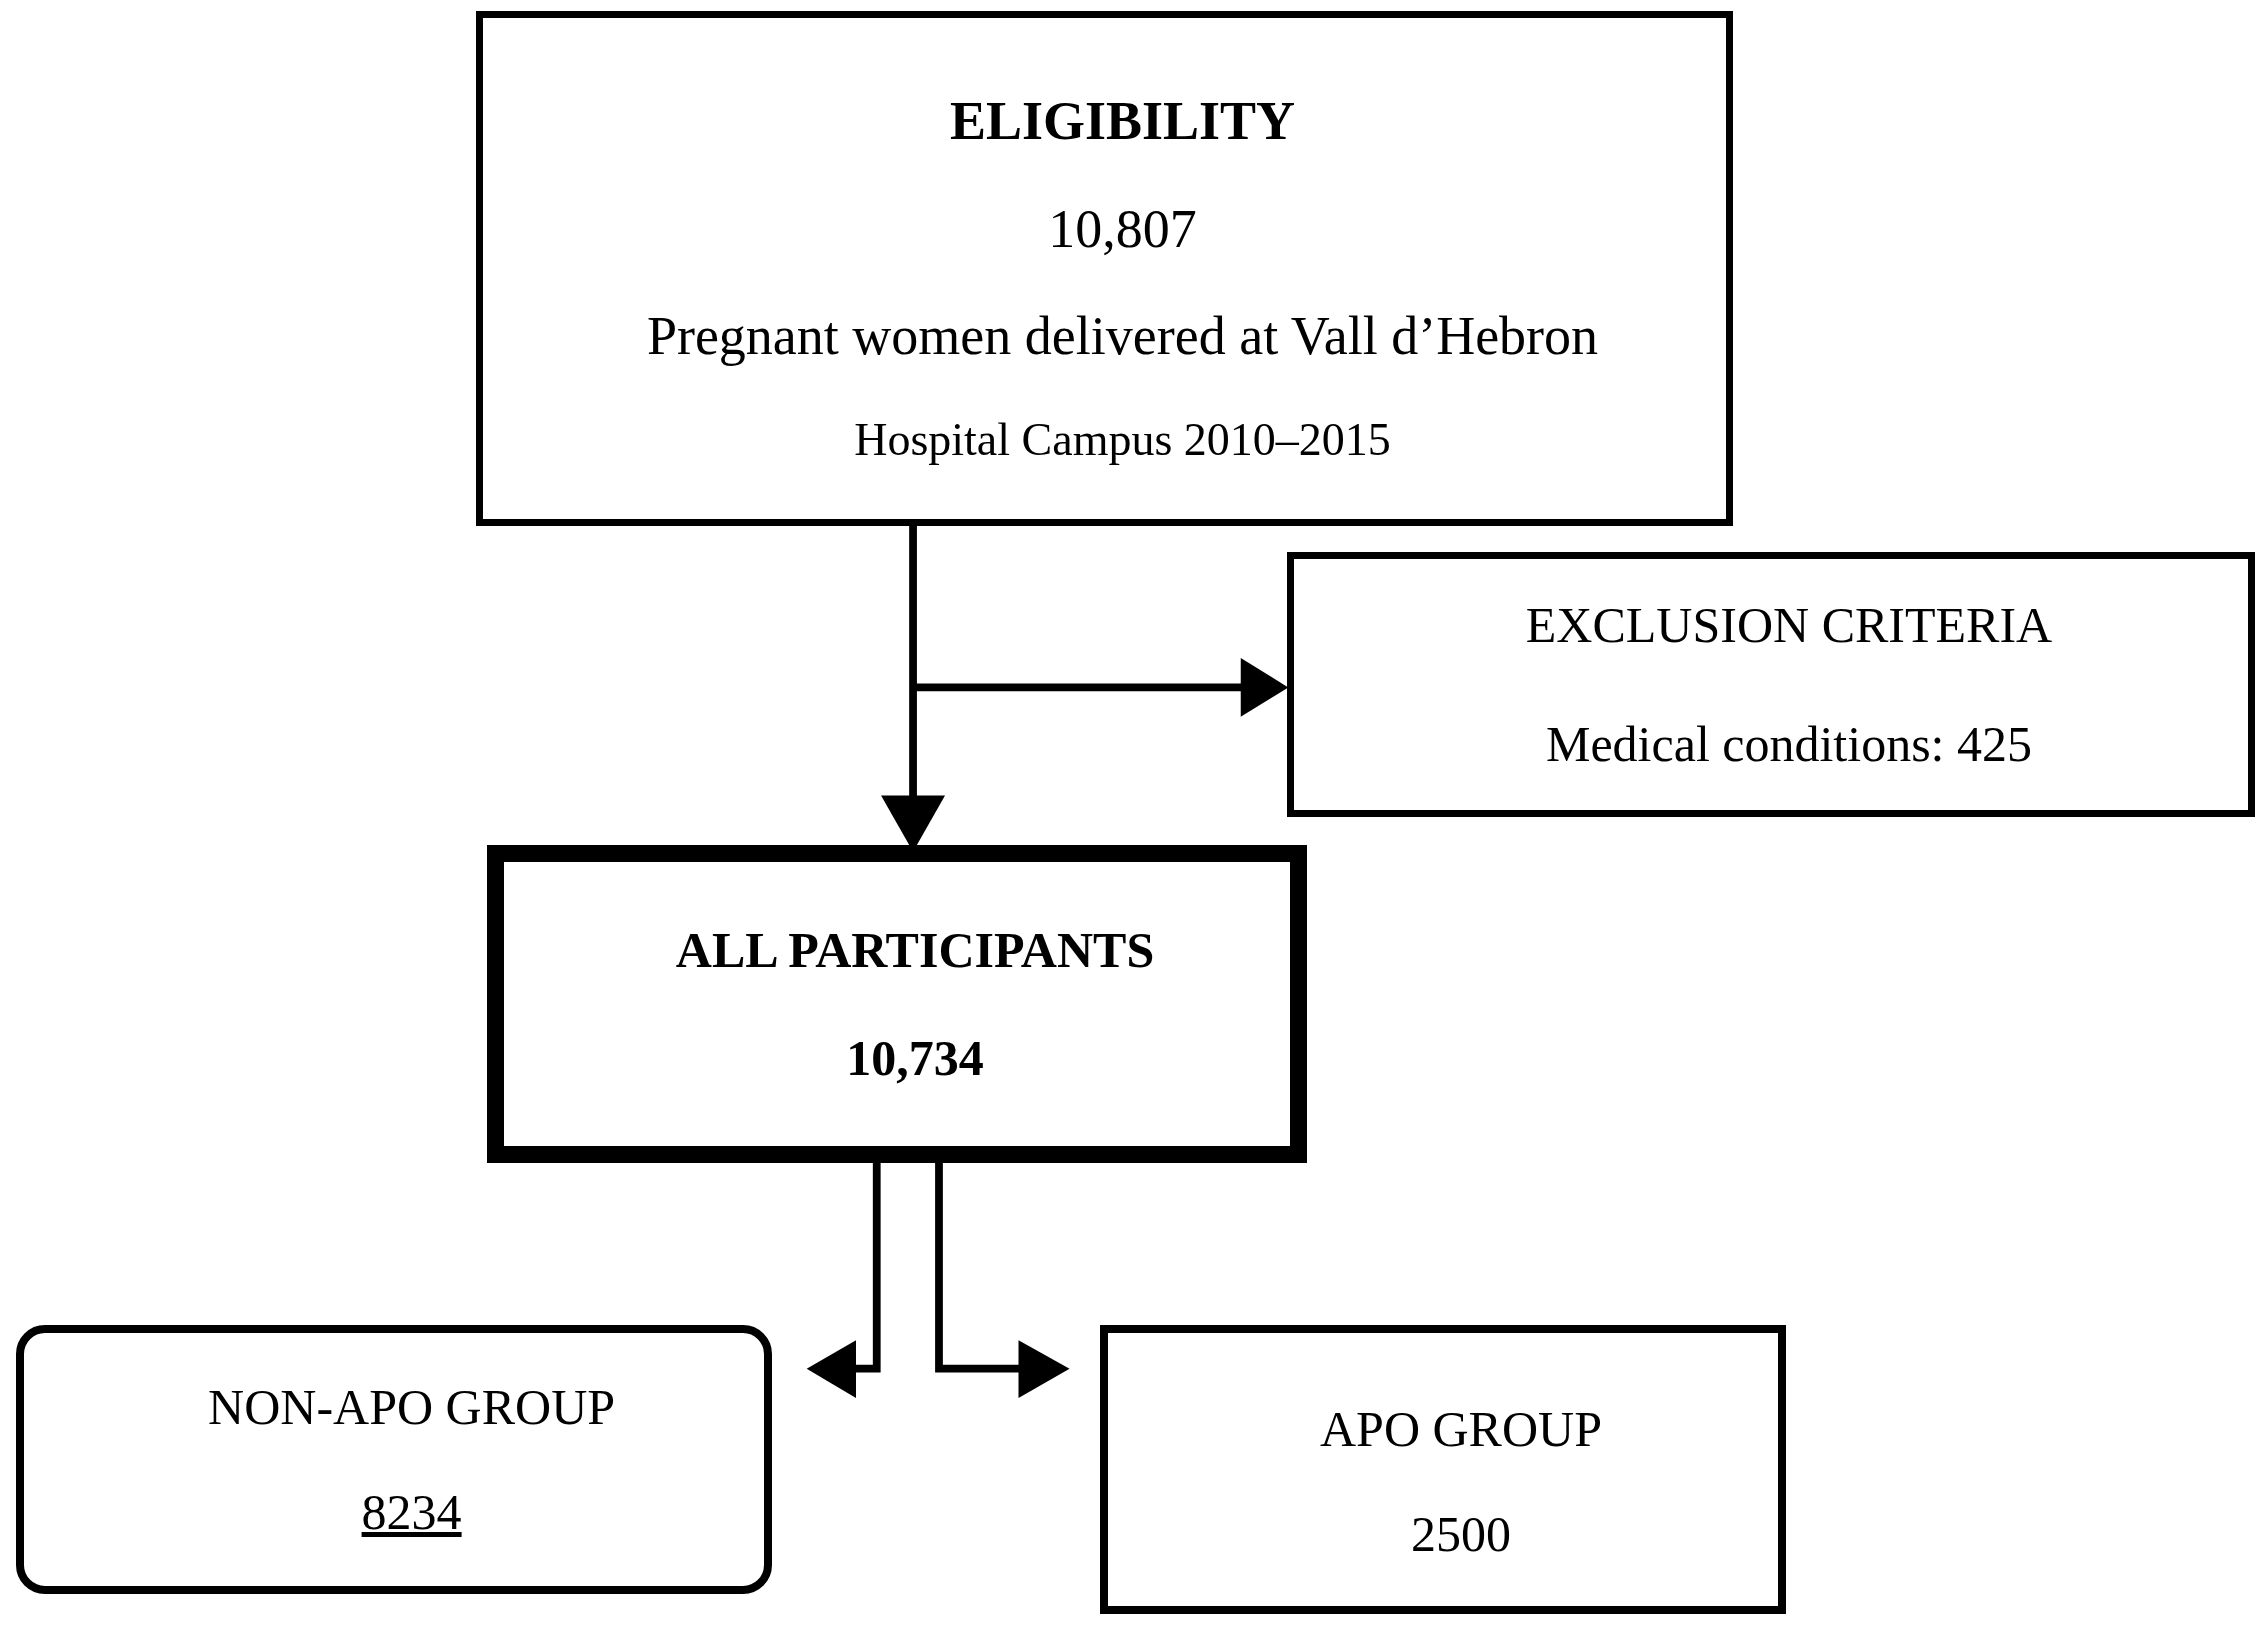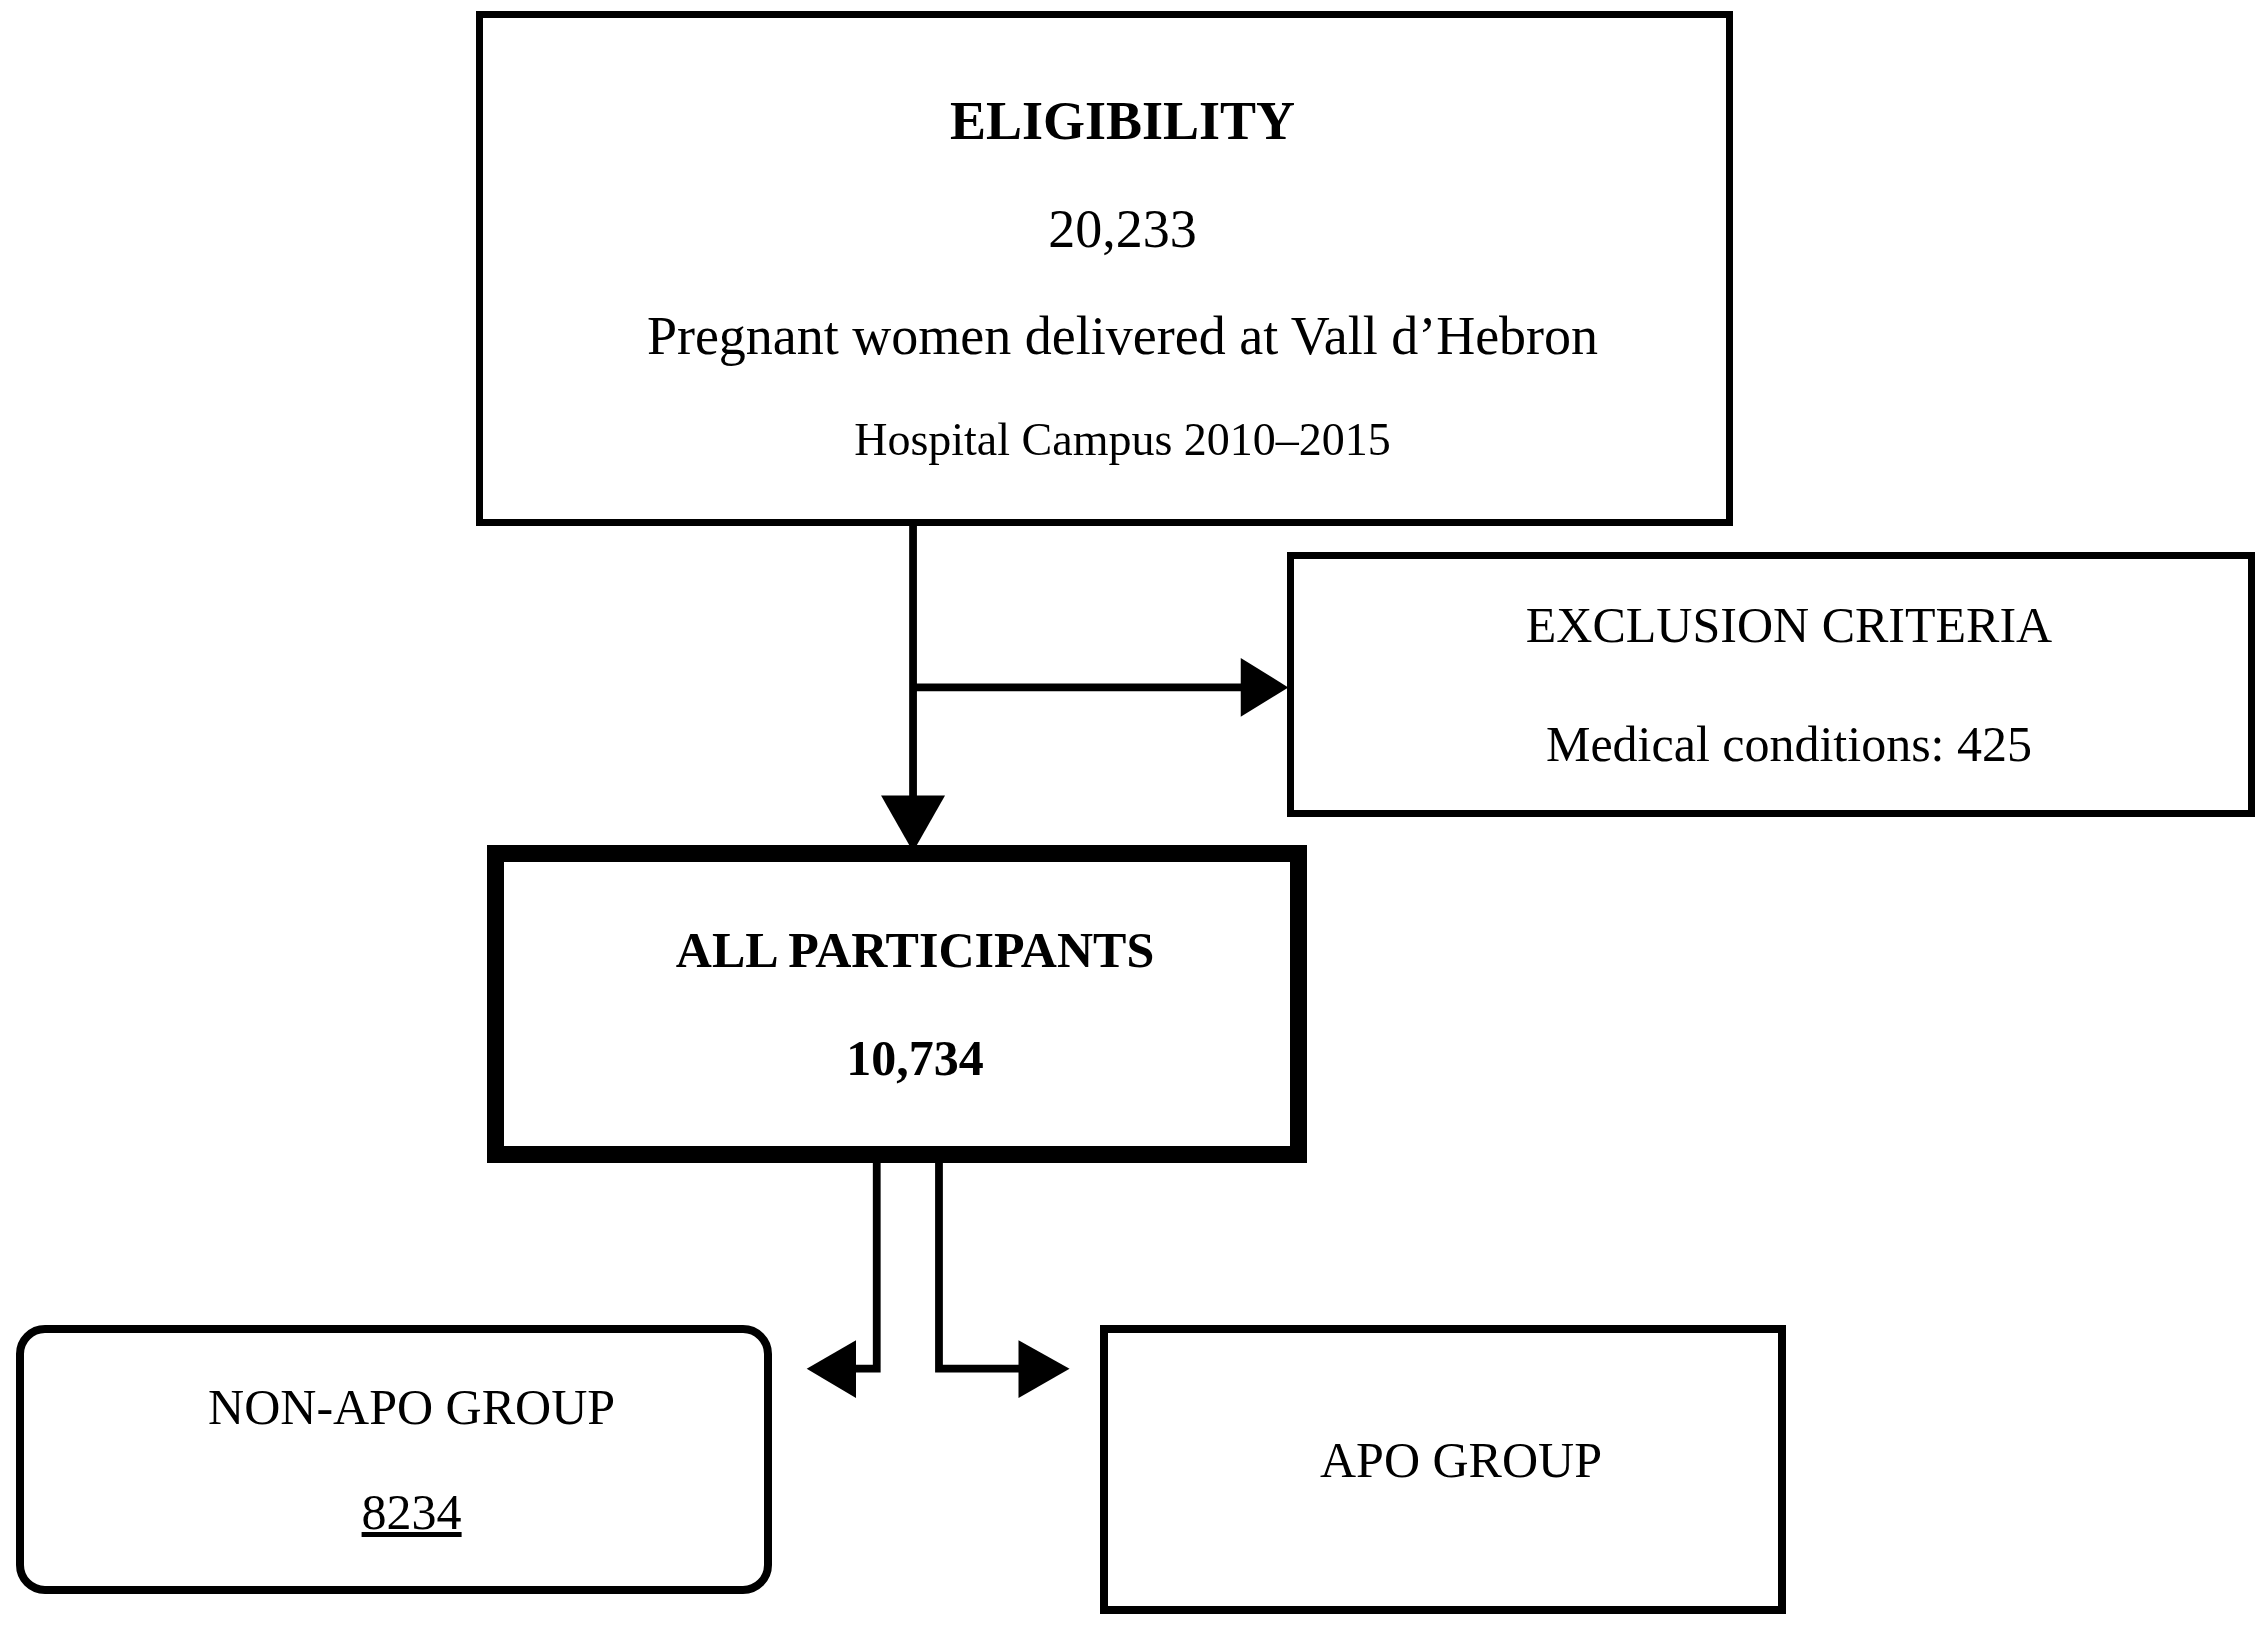--- a/index.html
+++ b/index.html
@@ -165,21 +165,21 @@
     </g>
 
     <g>
       <polyline points="1086,1345 1086,1583 1183,1583" fill="none" stroke="#000000" stroke-width="9"></polyline>
       <polygon points="1178,1550 1178,1617 1237,1583" fill="#000000"></polygon>
     </g>
   </svg>
 
   <div class="box" id="box-eligibility">
     <span class="box-line title">ELIGIBILITY</span>
-    <span class="box-line count">20,233</span>
+    <span class="box-line count">10,807</span>
     <span class="box-line desc1">Pregnant women delivered at Vall d’Hebron</span>
     <span class="box-line desc2">Hospital Campus 2010–2015</span>
   </div>
 
   <div class="box" id="box-exclusion">
     <span class="box-line title">EXCLUSION CRITERIA</span>
     <span class="box-line detail">Medical conditions: 425</span>
   </div>
 
   <div class="box" id="box-participants">
@@ -187,16 +187,17 @@
     <span class="box-line count">10,734</span>
   </div>
 
   <div class="box" id="box-nonapo">
     <span class="box-line title">NON-APO GROUP</span>
     <span class="box-line count">8234</span>
   </div>
 
   <div class="box" id="box-apo">
     <span class="box-line title">APO GROUP</span>
+    <span class="box-line count">2500</span>
   </div>
 
 </div>
 
 
 </body></html>

